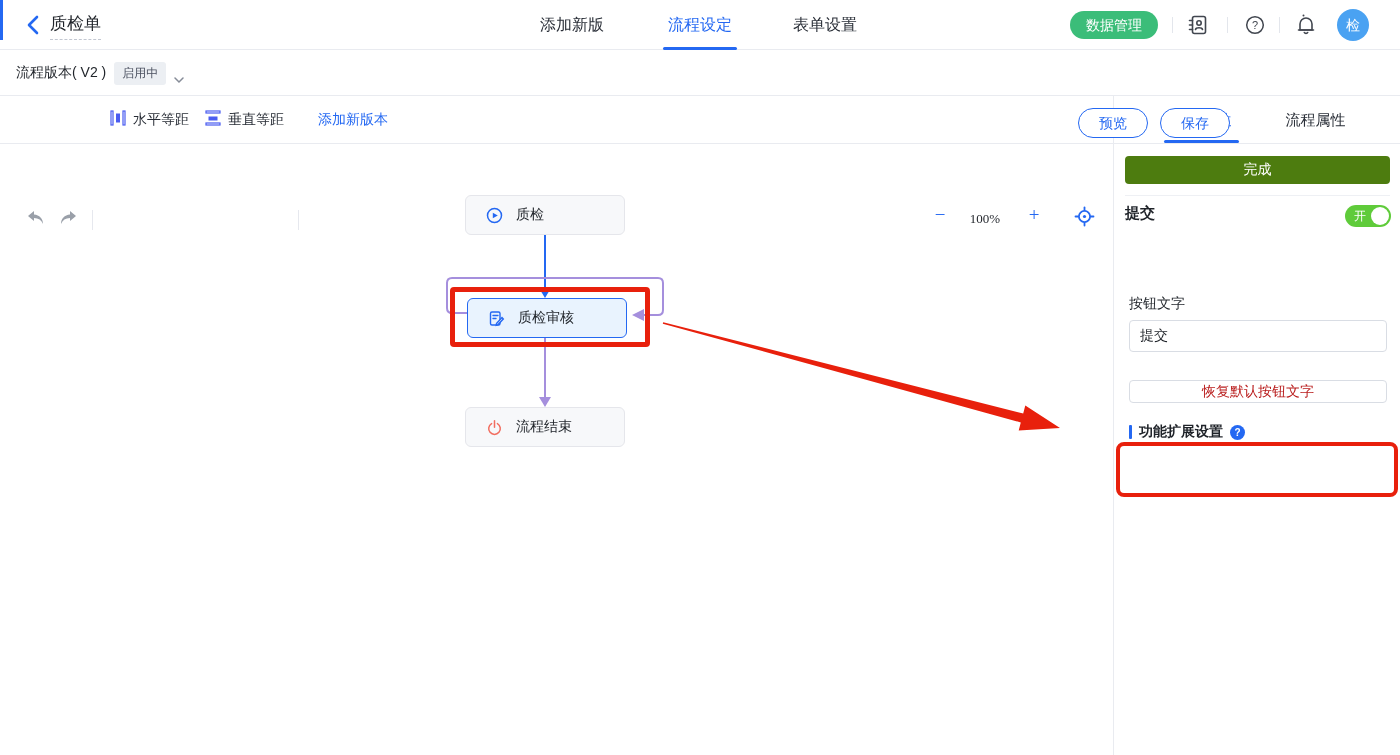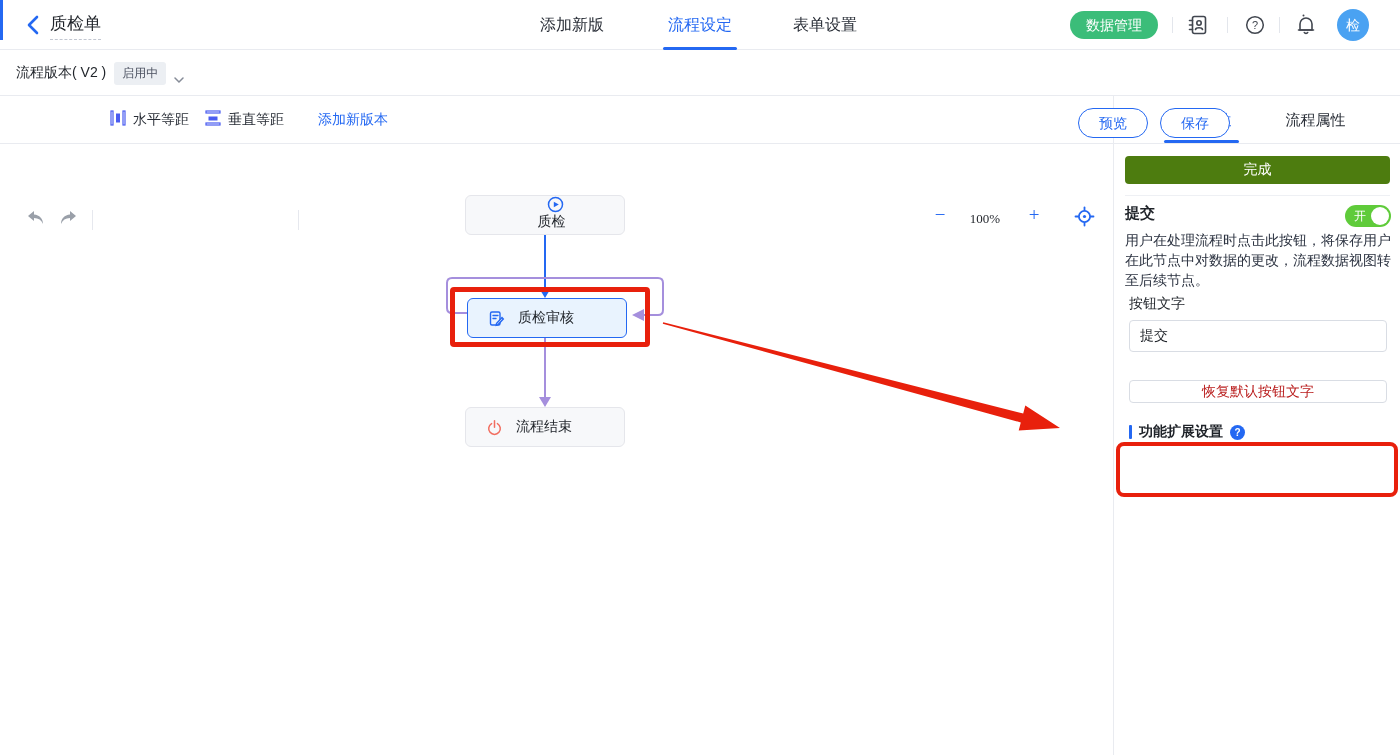--- a/index.html
+++ b/index.html
@@ -178,21 +178,21 @@
         <line x1="10.5" y1="16.8" x2="10.5" y2="19.5"></line>
       <line x1="1.5" y1="10.5" x2="4.2" y2="10.5"></line>
         <line x1="16.8" y1="10.5" x2="19.5" y2="10.5"></line>
       <circle cx="10.5" cy="10.5" r="1.6" fill="#2468f2" stroke="none"></circle>
     </svg>
   </span>
 </div>
 
 <div class="canvas"></div>
 
-<div class="flow-node" style="left:465px;top:195px;flex-direction:column;">
+<div class="flow-node" style="left:465px;top:195px;">
   <span class="n-icon">
     <svg width="17" height="17" viewBox="0 0 17 17">
         <circle cx="8.5" cy="8.5" r="7" fill="none" stroke="#2468f2" stroke-width="1.5"></circle>
         <polygon points="6.8,5.8 11.8,8.5 6.8,11.2" fill="#2468f2"></polygon>
       </svg>
   </span>
   <span class="n-label">质检</span>
 </div>
 
 <div class="flow-node selected" style="left:467px;top:298px;">
@@ -238,21 +238,20 @@
   <div class="panel-underline"></div>
 
   <button class="btn-primary">完成</button>
   <div class="panel-divider"></div>
 
   <div class="submit-title">提交</div>
   <div class="toggle">
     <span class="t-label">开</span>
     <span class="t-knob"></span>
   </div>
-  <div class="submit-desc">用户在处理流程时点击此按钮，将保存用户在此节点中对数据的更改，流程数据视图转至后续节点。</div>
 
   <div class="field-label">按钮文字</div>
   <input class="text-input" type="text" value="提交" style="">
   <button class="btn-secondary">恢复默认按钮文字</button>
 
   <div class="section-head">
     <span class="section-bar"></span>
     <span class="section-title">功能扩展设置</span>
     <span class="q-badge">?</span>
   </div>

